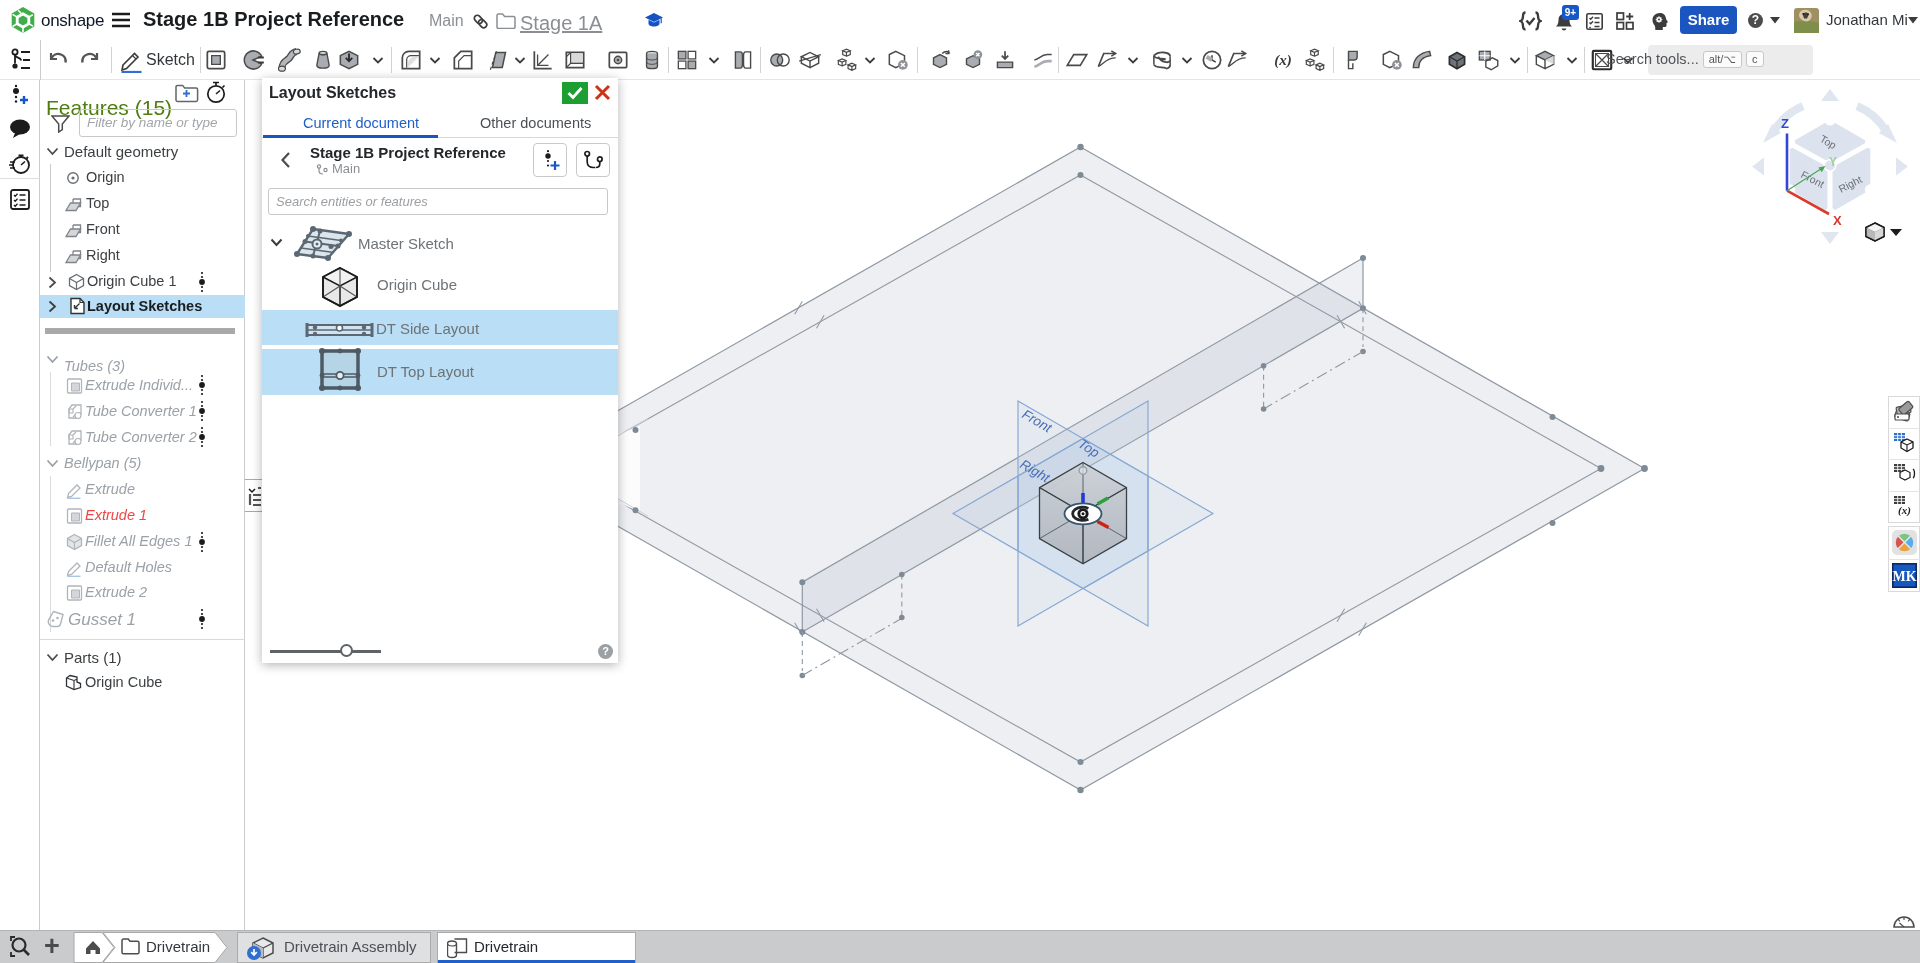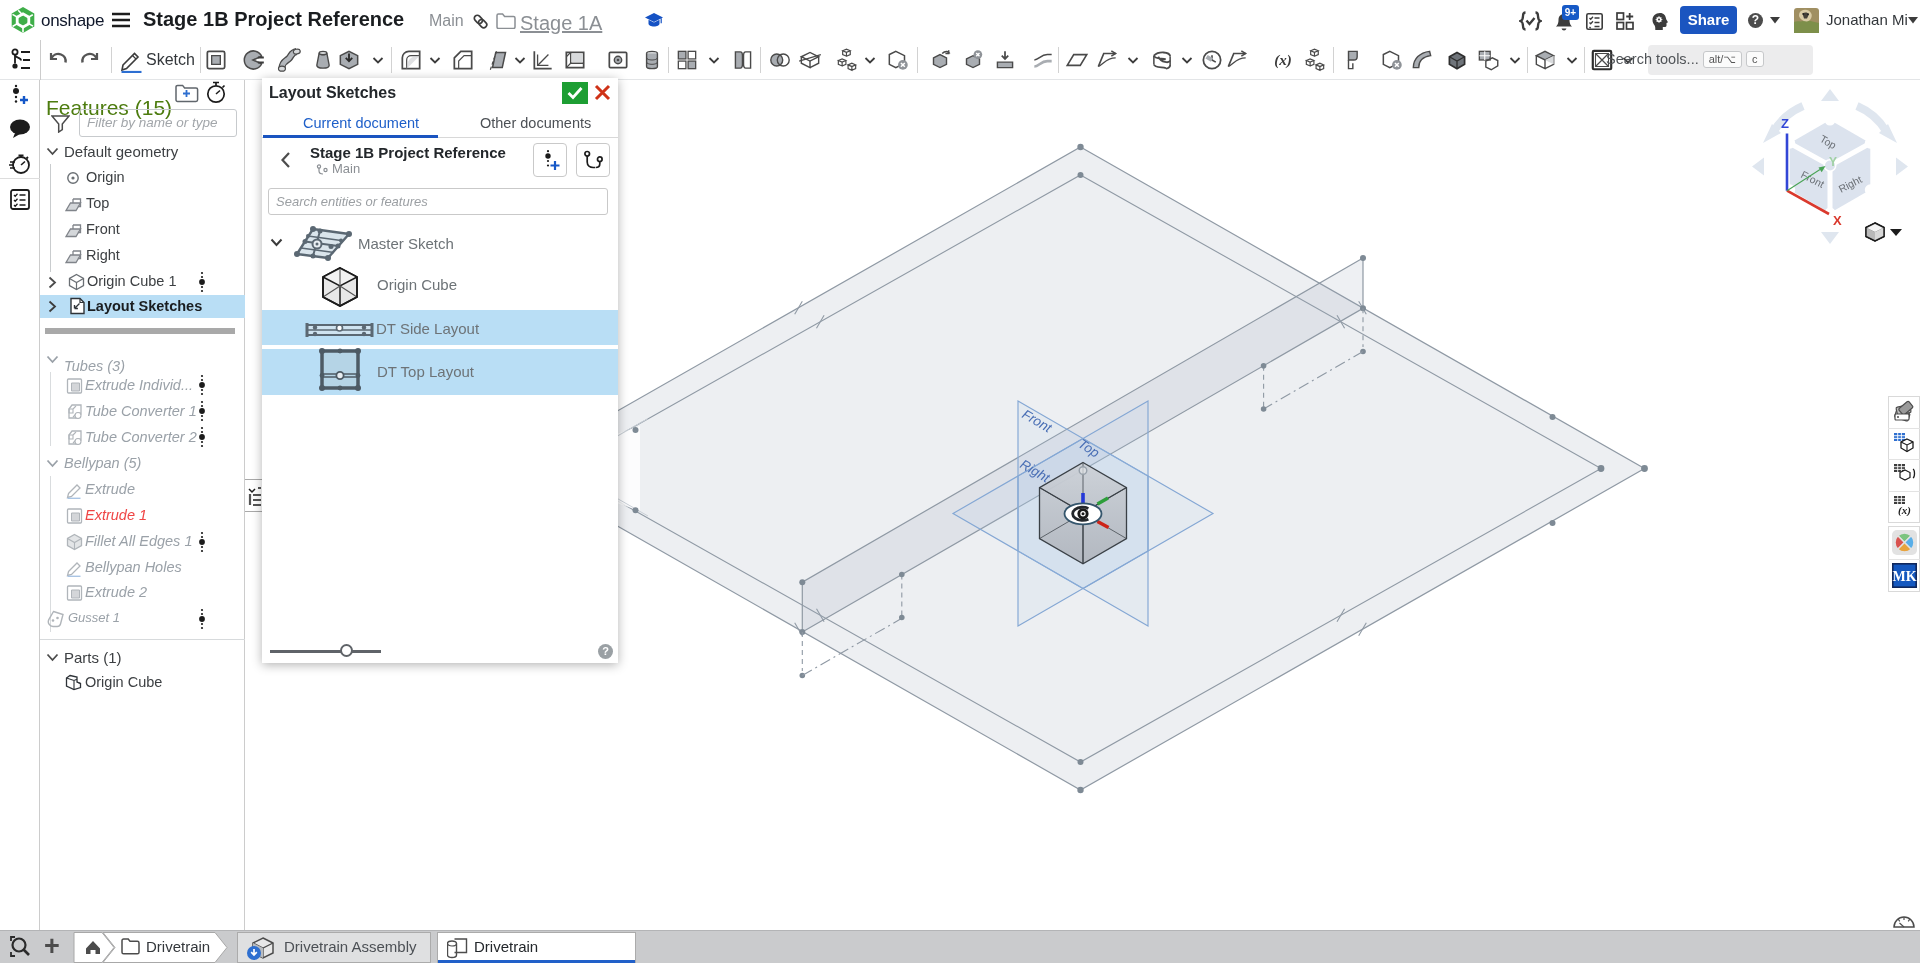--- a/index.html
+++ b/index.html
@@ -594,32 +594,32 @@
 <circle cx="4" cy="2" r="1.1" fill="#1c1c1c"></circle>
       <circle cx="4" cy="6" r="1.1" fill="#1c1c1c"></circle>
 <circle cx="4" cy="11" r="2.9" fill="#1c1c1c"></circle>
 <circle cx="4" cy="16" r="1.1" fill="#1c1c1c"></circle>
       <circle cx="4" cy="20" r="1.1" fill="#1c1c1c"></circle>
     </svg>
     <svg class="ic" style="left:26px;top:480px" width="18" height="17" viewBox="0 0 18 17">
 <path d="M2.5 11.5 11 3l3 3-8.5 8.5-4 1Z" fill="none" stroke="#b0b5ba" stroke-width="1.3"></path>
 <path d="M1.5 16.5h13" stroke="#a9c4e4" stroke-width="1.8"></path>
     </svg>
-    <div class="abs" style="left:45px;top:479px;font-size:14.5px;color:#9aa1a8;white-space:nowrap;font-style:italic;">Bellypan Holes</div>
+    <div class="abs" style="left:45px;top:479px;font-size:14.5px;color:#9aa1a8;white-space:nowrap;font-style:italic;">Default Holes</div>
     <svg class="ic" style="left:26px;top:504px" width="17" height="18" viewBox="0 0 17 18">
 <rect x="1.5" y="2" width="14" height="14" rx="1" fill="none" stroke="#b0b5ba" stroke-width="1.3"></rect>
 <path d="M5.5 6h8v8h-8Z" fill="#b0b5ba" fill-opacity="0.55" stroke="#b0b5ba" stroke-width="1"></path>
     </svg>
     <div class="abs" style="left:45px;top:504px;font-size:14.5px;color:#9aa1a8;white-space:nowrap;font-style:italic;">Extrude 2</div>
     <svg class="ic" style="left:7px;top:530px" width="19" height="18" viewBox="0 0 19 18">
 <path d="M6.5 1.5 16 4.5l-2.5 9.5c-.4 1.5-1.8 2.5-3.3 2.5H6A4.8 4.8 0 0 1 1.8 9.6Z" fill="none" stroke="#b0b5ba" stroke-width="1.4"></path>
 <circle cx="6" cy="10.5" r="1.3" fill="#b0b5ba"></circle>
       <circle cx="10.5" cy="8" r="1.3" fill="#b0b5ba"></circle>
     </svg>
-    <div class="abs" style="left:28px;top:530px;font-size:13px;color:#9aa1a8;white-space:nowrap;font-style:italic;">Gusset 1</div>
+    <div class="abs" style="left:28px;top:530px;font-size:17px;color:#9aa1a8;white-space:nowrap;font-style:italic;">Gusset 1</div>
     <svg class="ic" style="left:158px;top:528px" width="8" height="22" viewBox="0 0 8 22">
 <circle cx="4" cy="2" r="1.1" fill="#1c1c1c"></circle>
       <circle cx="4" cy="6" r="1.1" fill="#1c1c1c"></circle>
 <circle cx="4" cy="11" r="2.9" fill="#1c1c1c"></circle>
 <circle cx="4" cy="16" r="1.1" fill="#1c1c1c"></circle>
       <circle cx="4" cy="20" r="1.1" fill="#1c1c1c"></circle>
     </svg>
     <div class="abs" style="left:0;top:559px;width:205px;height:1px;background:#d7dadc;"></div>
     <svg class="ic" style="left:6px;top:573px" width="13" height="9" viewBox="0 0 13 9">
       <path d="M1.5 1.5 6.5 7 11.5 1.5" fill="none" stroke="#4c4c4c" stroke-width="1.8"></path>

